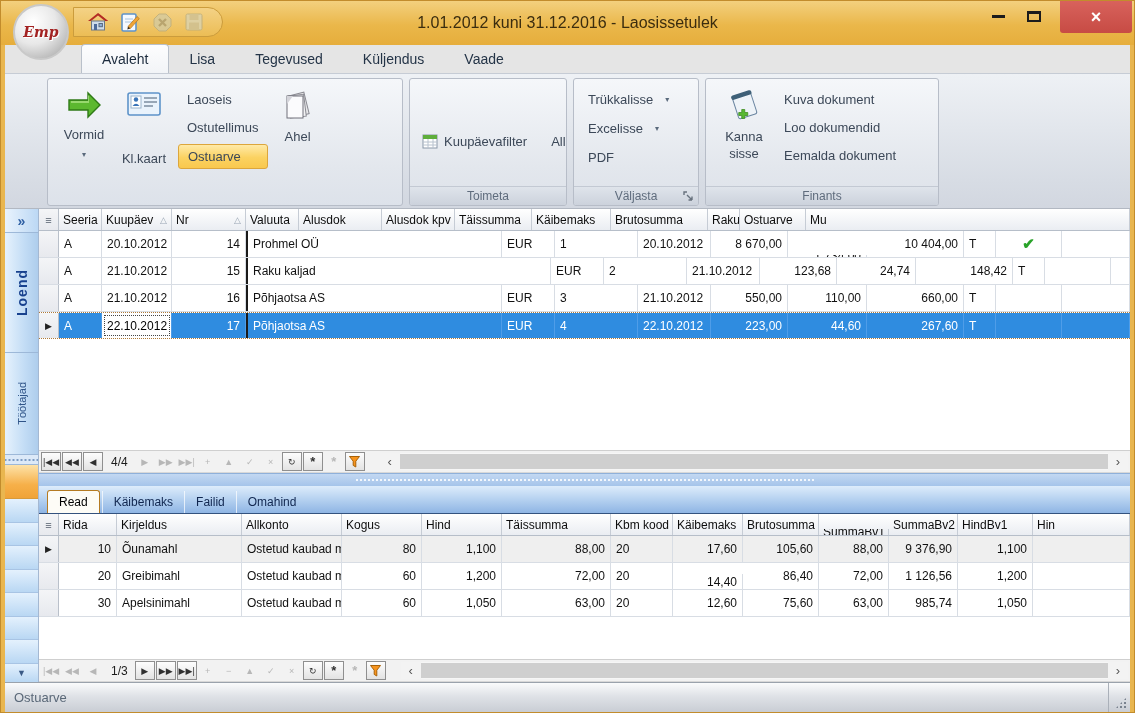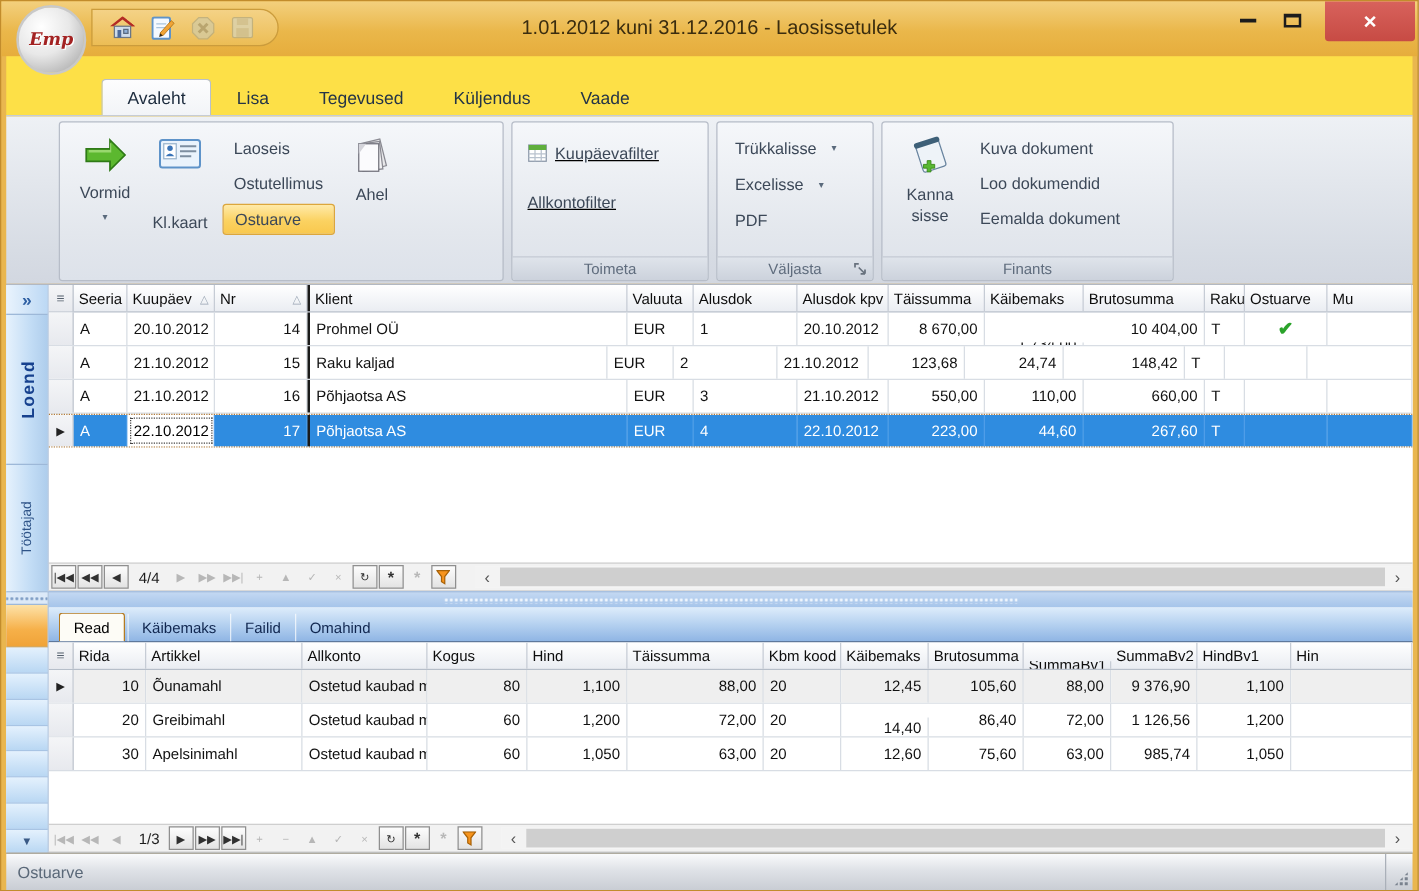--- a/index.html
+++ b/index.html
@@ -25,41 +25,41 @@
   .qat .qicon.dis{cursor:default;opacity:.85;}
   .wtitle{position:absolute;left:0;right:0;top:0;height:44px;display:flex;align-items:center;justify-content:center;
     font-size:16px;color:#3b2d0f;}
   .wincontrols{position:absolute;right:0;top:0;height:34px;display:flex;align-items:flex-start;z-index:40;}
   .wc-min,.wc-max{width:36px;height:30px;display:flex;align-items:center;justify-content:center;cursor:pointer;}
   .wc-min i{display:block;width:13px;height:3px;background:#1c1c1c;}
   .wc-max i{display:block;width:14px;height:11px;border:2px solid #1c1c1c;border-top-width:3px;}
   .wc-close{width:72px;height:32px;background:linear-gradient(#d8625c,#c74b44);display:flex;align-items:center;justify-content:center;
     color:#fff;font-size:18px;font-weight:bold;cursor:pointer;border-radius:0 0 3px 3px;margin-left:8px;margin-right:2px;}
   
-  .tabrow{height:48px;flex:0 0 auto;margin:0 4px;background:#fde047;position:relative;
+  .tabrow{height:29px;flex:0 0 auto;margin:0 4px;background:#e5e5e5;position:relative;
     display:flex;align-items:flex-end;padding-left:76px;border-bottom:1px solid #c6ccd5;}
   .rtab{padding:6px 20px;font-size:14px;color:#243447;cursor:pointer;}
   .rtab.active{background:linear-gradient(#fdfdfe,#f2f4f7);border:1px solid #b9c0ca;border-bottom:none;
     border-radius:4px 4px 0 0;color:#1c2b3d;}
   
   .ribbon{height:135px;flex:0 0 auto;margin:0 4px;background:linear-gradient(#eef1f5,#d7dce4 80%,#d2d7e0);
     border-bottom:1px solid #b2b8c2;display:flex;padding:4px 0 2px 42px;}
   .rgroup{border:1px solid #b7bdc8;border-radius:3px;margin-right:6px;display:flex;flex-direction:column;
     background:linear-gradient(#f5f7fa,#e3e7ed 70%,#dde2ea);overflow:hidden;position:relative;}
   .rbody{flex:1;display:flex;padding:3px 6px 0 6px;}
   .rlabel{height:19px;flex:0 0 auto;text-align:center;font-size:12px;color:#5f6c7d;line-height:18px;
     background:linear-gradient(#dfe4eb,#ccd2dc);border-top:1px solid #c3c9d3;}
   .bigbtn{display:flex;flex-direction:column;align-items:center;justify-content:flex-start;
     padding:8px 4px 0 4px;font-size:13px;color:#3c4858;cursor:pointer;gap:7px;}
   .bigbtn .drop{font-size:8px;color:#5a6a7c;margin-top:1px;}
   .stack{display:flex;flex-direction:column;justify-content:flex-start;padding-top:6px;gap:5px;margin:0 4px;}
   .stackbtn{font-size:13px;color:#3c4858;padding:4px 9px;border-radius:3px;cursor:pointer;white-space:nowrap;text-align:left;}
   .stackbtn.hl{background:linear-gradient(#ffeaa8,#fbd261 55%,#f9c84e);border:1px solid #dca63c;}
   .txtbtn{font-size:13px;color:#3c4858;cursor:pointer;white-space:nowrap;display:flex;align-items:center;gap:6px;}
-  .toimeta-col{display:flex;flex-direction:column;gap:24px;padding:14px 8px 0 6px;text-decoration:underline;}
+  .toimeta-col{display:flex;flex-direction:row;gap:24px;padding:14px 8px 0 6px;}
   .valjasta-col{display:flex;flex-direction:column;gap:14px;padding:10px 6px 0 8px;}
   .valjasta-col .drop{font-size:8px;color:#5a6a7c;margin-left:6px;}
   .finants-col{display:flex;flex-direction:column;gap:13px;padding:10px 10px 0 8px;}
   .launcher{position:absolute;right:3px;bottom:2px;width:13px;height:13px;cursor:pointer;}
   
   .content{flex:1;min-height:0;margin:0 4px;display:flex;background:#fff;}
   
   .sidebar{width:34px;flex:0 0 auto;display:flex;flex-direction:column;border-right:1px solid #a4b8d2;background:#cfe0f4;}
   .sexpand{height:24px;flex:0 0 auto;display:flex;align-items:center;justify-content:center;
     background:linear-gradient(90deg,#e9f3fd,#bcd8f4);color:#2e5fa3;font-weight:bold;font-size:14px;cursor:pointer;
@@ -357,23 +357,20 @@
               <span>Seeria</span>
             </div>
             <div class="gcell" style="width: 70px;">
               <span>Kuupäev</span>
               <span class="sort">△</span>
             </div>
             <div class="gcell" style="width: 74px;">
               <span>Nr</span>
               <span class="sort">△</span>
             </div>
-            <div class="gcell heavy" style="width: 256px;">
-              <span>Klient</span>
-            </div>
             <div class="gcell" style="width: 53px;">
               <span>Valuuta</span>
             </div>
             <div class="gcell" style="width: 83px;">
               <span>Alusdok</span>
             </div>
             <div class="gcell" style="width: 73px;">
               <span>Alusdok kpv</span>
             </div>
             <div class="gcell" style="width: 77px;">
@@ -411,21 +408,21 @@
             <div class="gcell ce" style="width: 66px;">
               <span class="chk">✔</span>
             </div>
             <div class="gcell" style="flex: 1 1 0%;"></div>
           </div>
           <div class="grow">
             <div class="gcell ind ce" style="width: 20px;"></div>
             <div class="gcell" style="width: 43px;">A</div>
             <div class="gcell" style="width: 70px;">21.10.2012</div>
             <div class="gcell ra" style="width: 74px;">15</div>
-            <div class="gcell heavy" style="width: 240px;">Raku kaljad</div>
+            <div class="gcell heavy" style="width: 305px;">Raku kaljad</div>
             <div class="gcell" style="width: 53px;">EUR</div>
             <div class="gcell" style="width: 83px;">2</div>
             <div class="gcell" style="width: 73px;">21.10.2012</div>
             <div class="gcell ra" style="width: 77px;">123,68</div>
             <div class="gcell ra" style="width: 79px;">24,74</div>
             <div class="gcell ra" style="width: 97px;">148,42</div>
             <div class="gcell" style="width: 32px;">T</div>
             <div class="gcell ce" style="width: 66px;"></div>
             <div class="gcell" style="flex: 1 1 0%;"></div>
           </div>
@@ -499,21 +496,21 @@
       </div>
       <div class="grid" id="detail-grid">
           <div class="ghead">
             <div class="gcell ind" style="width: 20px;">
               <span>≡</span>
             </div>
             <div class="gcell" style="width: 58px;">
               <span>Rida</span>
             </div>
             <div class="gcell" style="width: 125px;">
-              <span>Artikkel</span>
+              <span>Kirjeldus</span>
             </div>
             <div class="gcell" style="width: 100px;">
               <span>Allkonto</span>
             </div>
             <div class="gcell" style="width: 80px;">
               <span>Kogus</span>
             </div>
             <div class="gcell" style="width: 80px;">
               <span>Hind</span>
             </div>
@@ -544,21 +541,21 @@
           </div>
           <div class="grow active0">
             <div class="gcell ind ce" style="width: 20px;">▶</div>
             <div class="gcell ra" style="width: 58px;">10</div>
             <div class="gcell" style="width: 125px;">Õunamahl</div>
             <div class="gcell" style="width: 100px;">Ostetud kaubad m</div>
             <div class="gcell ra" style="width: 80px;">80</div>
             <div class="gcell ra" style="width: 80px;">1,100</div>
             <div class="gcell ra" style="width: 109px;">88,00</div>
             <div class="gcell" style="width: 62px;">20</div>
-            <div class="gcell ra" style="width: 70px;">12,45</div>
+            <div class="gcell ra" style="width: 70px;">17,60</div>
             <div class="gcell ra" style="width: 76px;">105,60</div>
             <div class="gcell ra" style="width: 70px;">88,00</div>
             <div class="gcell ra" style="width: 69px;">9 376,90</div>
             <div class="gcell ra" style="width: 75px;">1,100</div>
             <div class="gcell" style="flex: 1 1 0%;"></div>
           </div>
           <div class="grow">
             <div class="gcell ind ce" style="width: 20px;"></div>
             <div class="gcell ra" style="width: 58px;">20</div>
             <div class="gcell" style="width: 125px;">Greibimahl</div>

